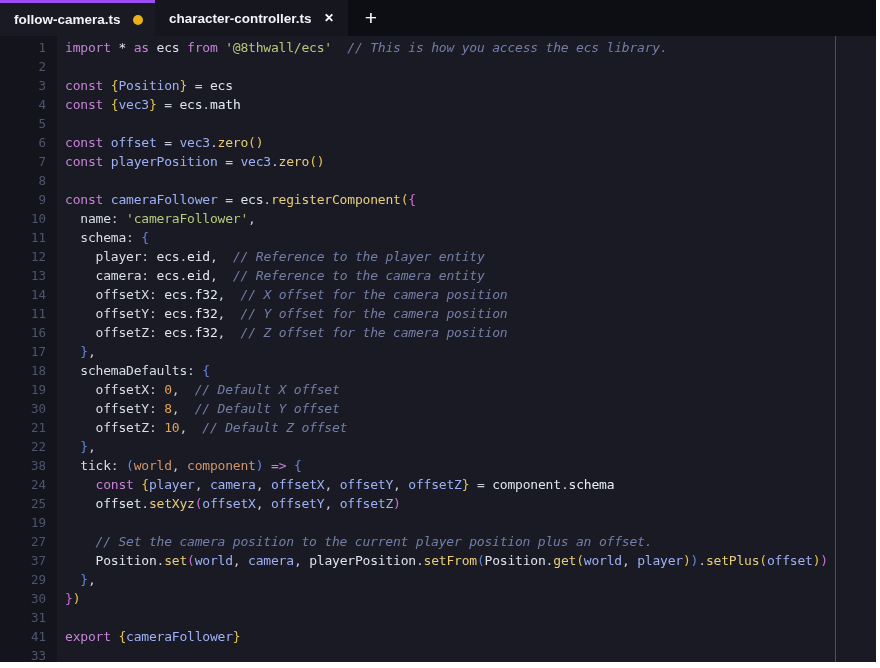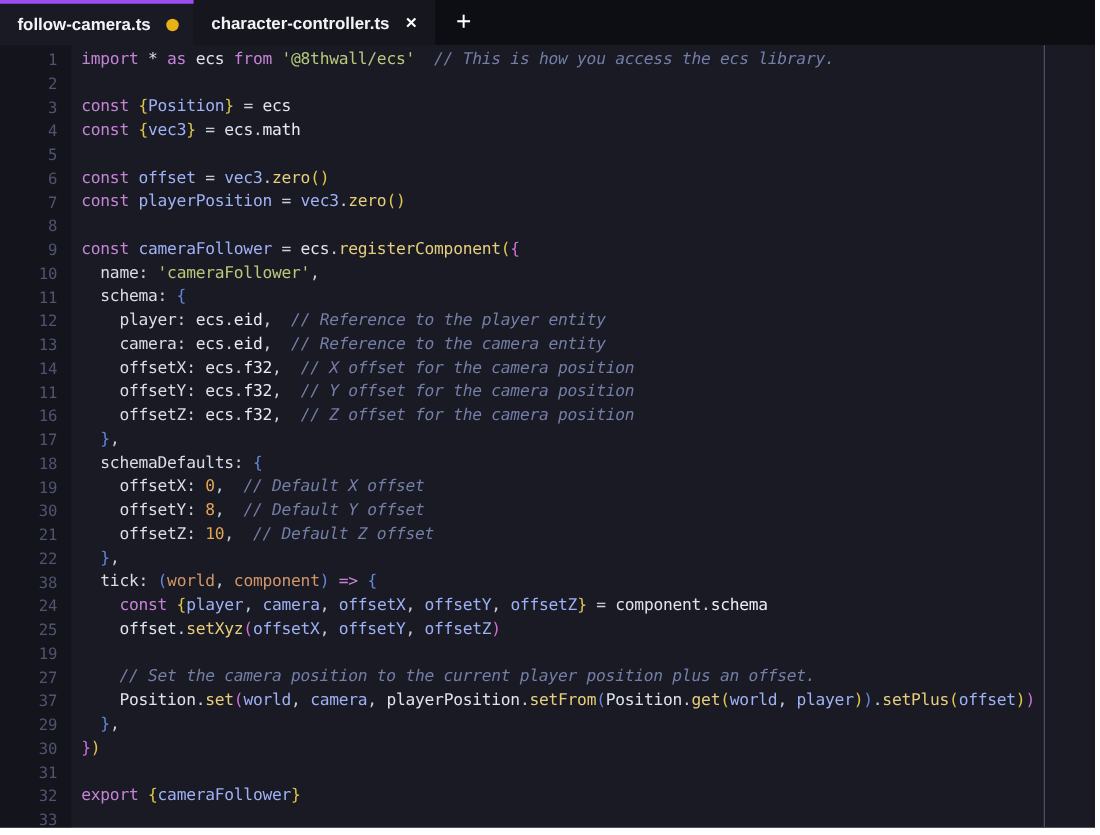--- a/index.html
+++ b/index.html
@@ -77,21 +77,21 @@
           <div class="row">22</div>
           <div class="row">38</div>
           <div class="row">24</div>
           <div class="row">25</div>
           <div class="row">19</div>
           <div class="row">27</div>
           <div class="row">37</div>
           <div class="row">29</div>
           <div class="row">30</div>
           <div class="row">31</div>
-          <div class="row">32</div>
+          <div class="row">41</div>
           <div class="row">33</div>
         </div>
       <div class="codearea" id="code-lines"><div class="row"><span style="color: rgb(197, 131, 214);">import</span><span style="color: rgb(221, 226, 236);"> * </span><span style="color: rgb(197, 131, 214);">as</span><span style="color: rgb(221, 226, 236);"> ecs </span><span style="color: rgb(197, 131, 214);">from</span><span style="color: rgb(221, 226, 236);"> </span><span style="color: rgb(182, 201, 123);">'@8thwall/ecs'</span><span style="color: rgb(221, 226, 236);">  </span><span class="it" style="color: rgb(116, 126, 166);">// This is how you access the ecs library.</span></div><div class="row"></div><div class="row"><span style="color: rgb(197, 131, 214);">const</span><span style="color: rgb(221, 226, 236);"> </span><span style="color: rgb(224, 198, 78);">{</span><span style="color: rgb(159, 177, 245);">Position</span><span style="color: rgb(224, 198, 78);">}</span><span style="color: rgb(198, 205, 220);"> = </span><span style="color: rgb(221, 226, 236);">ecs</span></div><div class="row"><span style="color: rgb(197, 131, 214);">const</span><span style="color: rgb(221, 226, 236);"> </span><span style="color: rgb(224, 198, 78);">{</span><span style="color: rgb(159, 177, 245);">vec3</span><span style="color: rgb(224, 198, 78);">}</span><span style="color: rgb(198, 205, 220);"> = </span><span style="color: rgb(221, 226, 236);">ecs</span><span style="color: rgb(198, 205, 220);">.</span><span class="bd" style="color: rgb(232, 236, 244);">math</span></div><div class="row"></div><div class="row"><span style="color: rgb(197, 131, 214);">const</span><span style="color: rgb(221, 226, 236);"> </span><span style="color: rgb(159, 177, 245);">offset</span><span style="color: rgb(198, 205, 220);"> = </span><span style="color: rgb(159, 177, 245);">vec3</span><span style="color: rgb(198, 205, 220);">.</span><span style="color: rgb(230, 206, 124);">zero</span><span style="color: rgb(224, 198, 78);">()</span></div><div class="row"><span style="color: rgb(197, 131, 214);">const</span><span style="color: rgb(221, 226, 236);"> </span><span style="color: rgb(159, 177, 245);">playerPosition</span><span style="color: rgb(198, 205, 220);"> = </span><span style="color: rgb(159, 177, 245);">vec3</span><span style="color: rgb(198, 205, 220);">.</span><span style="color: rgb(230, 206, 124);">zero</span><span style="color: rgb(224, 198, 78);">()</span></div><div class="row"></div><div class="row"><span style="color: rgb(197, 131, 214);">const</span><span style="color: rgb(221, 226, 236);"> </span><span style="color: rgb(159, 177, 245);">cameraFollower</span><span style="color: rgb(198, 205, 220);"> = </span><span style="color: rgb(221, 226, 236);">ecs</span><span style="color: rgb(198, 205, 220);">.</span><span style="color: rgb(230, 206, 124);">registerComponent</span><span style="color: rgb(224, 198, 78);">(</span><span style="color: rgb(207, 110, 211);">{</span></div><div class="row"><span style="color: rgb(221, 226, 236);">  </span><span style="color: rgb(217, 221, 232);">name</span><span style="color: rgb(198, 205, 220);">: </span><span style="color: rgb(182, 201, 123);">'cameraFollower'</span><span style="color: rgb(198, 205, 220);">,</span></div><div class="row"><span style="color: rgb(221, 226, 236);">  </span><span style="color: rgb(217, 221, 232);">schema</span><span style="color: rgb(198, 205, 220);">: </span><span style="color: rgb(100, 135, 216);">{</span></div><div class="row"><span style="color: rgb(221, 226, 236);">    </span><span style="color: rgb(217, 221, 232);">player</span><span style="color: rgb(198, 205, 220);">: </span><span style="color: rgb(221, 226, 236);">ecs</span><span style="color: rgb(198, 205, 220);">.</span><span class="bd" style="color: rgb(232, 236, 244);">eid</span><span style="color: rgb(198, 205, 220);">,</span><span style="color: rgb(221, 226, 236);">  </span><span class="it" style="color: rgb(116, 126, 166);">// Reference to the player entity</span></div><div class="row"><span style="color: rgb(221, 226, 236);">    </span><span style="color: rgb(217, 221, 232);">camera</span><span style="color: rgb(198, 205, 220);">: </span><span style="color: rgb(221, 226, 236);">ecs</span><span style="color: rgb(198, 205, 220);">.</span><span class="bd" style="color: rgb(232, 236, 244);">eid</span><span style="color: rgb(198, 205, 220);">,</span><span style="color: rgb(221, 226, 236);">  </span><span class="it" style="color: rgb(116, 126, 166);">// Reference to the camera entity</span></div><div class="row"><span style="color: rgb(221, 226, 236);">    </span><span style="color: rgb(217, 221, 232);">offsetX</span><span style="color: rgb(198, 205, 220);">: </span><span style="color: rgb(221, 226, 236);">ecs</span><span style="color: rgb(198, 205, 220);">.</span><span class="bd" style="color: rgb(232, 236, 244);">f32</span><span style="color: rgb(198, 205, 220);">,</span><span style="color: rgb(221, 226, 236);">  </span><span class="it" style="color: rgb(116, 126, 166);">// X offset for the camera position</span></div><div class="row"><span style="color: rgb(221, 226, 236);">    </span><span style="color: rgb(217, 221, 232);">offsetY</span><span style="color: rgb(198, 205, 220);">: </span><span style="color: rgb(221, 226, 236);">ecs</span><span style="color: rgb(198, 205, 220);">.</span><span class="bd" style="color: rgb(232, 236, 244);">f32</span><span style="color: rgb(198, 205, 220);">,</span><span style="color: rgb(221, 226, 236);">  </span><span class="it" style="color: rgb(116, 126, 166);">// Y offset for the camera position</span></div><div class="row"><span style="color: rgb(221, 226, 236);">    </span><span style="color: rgb(217, 221, 232);">offsetZ</span><span style="color: rgb(198, 205, 220);">: </span><span style="color: rgb(221, 226, 236);">ecs</span><span style="color: rgb(198, 205, 220);">.</span><span class="bd" style="color: rgb(232, 236, 244);">f32</span><span style="color: rgb(198, 205, 220);">,</span><span style="color: rgb(221, 226, 236);">  </span><span class="it" style="color: rgb(116, 126, 166);">// Z offset for the camera position</span></div><div class="row"><span style="color: rgb(221, 226, 236);">  </span><span style="color: rgb(100, 135, 216);">}</span><span style="color: rgb(198, 205, 220);">,</span></div><div class="row"><span style="color: rgb(221, 226, 236);">  </span><span style="color: rgb(217, 221, 232);">schemaDefaults</span><span style="color: rgb(198, 205, 220);">: </span><span style="color: rgb(100, 135, 216);">{</span></div><div class="row"><span style="color: rgb(221, 226, 236);">    </span><span style="color: rgb(217, 221, 232);">offsetX</span><span style="color: rgb(198, 205, 220);">: </span><span style="color: rgb(229, 164, 85);">0</span><span style="color: rgb(198, 205, 220);">,</span><span style="color: rgb(221, 226, 236);">  </span><span class="it" style="color: rgb(116, 126, 166);">// Default X offset</span></div><div class="row"><span style="color: rgb(221, 226, 236);">    </span><span style="color: rgb(217, 221, 232);">offsetY</span><span style="color: rgb(198, 205, 220);">: </span><span style="color: rgb(229, 164, 85);">8</span><span style="color: rgb(198, 205, 220);">,</span><span style="color: rgb(221, 226, 236);">  </span><span class="it" style="color: rgb(116, 126, 166);">// Default Y offset</span></div><div class="row"><span style="color: rgb(221, 226, 236);">    </span><span style="color: rgb(217, 221, 232);">offsetZ</span><span style="color: rgb(198, 205, 220);">: </span><span style="color: rgb(229, 164, 85);">10</span><span style="color: rgb(198, 205, 220);">,</span><span style="color: rgb(221, 226, 236);">  </span><span class="it" style="color: rgb(116, 126, 166);">// Default Z offset</span></div><div class="row"><span style="color: rgb(221, 226, 236);">  </span><span style="color: rgb(100, 135, 216);">}</span><span style="color: rgb(198, 205, 220);">,</span></div><div class="row"><span style="color: rgb(221, 226, 236);">  </span><span style="color: rgb(217, 221, 232);">tick</span><span style="color: rgb(198, 205, 220);">: </span><span style="color: rgb(100, 135, 216);">(</span><span style="color: rgb(209, 149, 106);">world</span><span style="color: rgb(198, 205, 220);">, </span><span style="color: rgb(209, 149, 106);">component</span><span style="color: rgb(100, 135, 216);">)</span><span style="color: rgb(198, 205, 220);"> </span><span style="color: rgb(197, 131, 214);">=&gt;</span><span style="color: rgb(198, 205, 220);"> </span><span style="color: rgb(100, 135, 216);">{</span></div><div class="row"><span style="color: rgb(221, 226, 236);">    </span><span style="color: rgb(197, 131, 214);">const</span><span style="color: rgb(221, 226, 236);"> </span><span style="color: rgb(224, 198, 78);">{</span><span style="color: rgb(159, 177, 245);">player</span><span style="color: rgb(198, 205, 220);">, </span><span style="color: rgb(159, 177, 245);">camera</span><span style="color: rgb(198, 205, 220);">, </span><span style="color: rgb(159, 177, 245);">offsetX</span><span style="color: rgb(198, 205, 220);">, </span><span style="color: rgb(159, 177, 245);">offsetY</span><span style="color: rgb(198, 205, 220);">, </span><span style="color: rgb(159, 177, 245);">offsetZ</span><span style="color: rgb(224, 198, 78);">}</span><span style="color: rgb(198, 205, 220);"> = </span><span style="color: rgb(221, 226, 236);">component</span><span style="color: rgb(198, 205, 220);">.</span><span class="bd" style="color: rgb(232, 236, 244);">schema</span></div><div class="row"><span style="color: rgb(221, 226, 236);">    </span><span style="color: rgb(221, 226, 236);">offset</span><span style="color: rgb(198, 205, 220);">.</span><span style="color: rgb(230, 206, 124);">setXyz</span><span style="color: rgb(207, 110, 211);">(</span><span style="color: rgb(159, 177, 245);">offsetX</span><span style="color: rgb(198, 205, 220);">, </span><span style="color: rgb(159, 177, 245);">offsetY</span><span style="color: rgb(198, 205, 220);">, </span><span style="color: rgb(159, 177, 245);">offsetZ</span><span style="color: rgb(207, 110, 211);">)</span></div><div class="row"></div><div class="row"><span style="color: rgb(221, 226, 236);">    </span><span class="it" style="color: rgb(116, 126, 166);">// Set the camera position to the current player position plus an offset.</span></div><div class="row"><span style="color: rgb(221, 226, 236);">    </span><span style="color: rgb(221, 226, 236);">Position</span><span style="color: rgb(198, 205, 220);">.</span><span style="color: rgb(230, 206, 124);">set</span><span style="color: rgb(207, 110, 211);">(</span><span style="color: rgb(159, 177, 245);">world</span><span style="color: rgb(198, 205, 220);">, </span><span style="color: rgb(159, 177, 245);">camera</span><span style="color: rgb(198, 205, 220);">, </span><span style="color: rgb(221, 226, 236);">playerPosition</span><span style="color: rgb(198, 205, 220);">.</span><span style="color: rgb(230, 206, 124);">setFrom</span><span style="color: rgb(100, 135, 216);">(</span><span style="color: rgb(221, 226, 236);">Position</span><span style="color: rgb(198, 205, 220);">.</span><span style="color: rgb(230, 206, 124);">get</span><span style="color: rgb(224, 198, 78);">(</span><span style="color: rgb(159, 177, 245);">world</span><span style="color: rgb(198, 205, 220);">, </span><span style="color: rgb(159, 177, 245);">player</span><span style="color: rgb(224, 198, 78);">)</span><span style="color: rgb(100, 135, 216);">)</span><span style="color: rgb(198, 205, 220);">.</span><span style="color: rgb(230, 206, 124);">setPlus</span><span style="color: rgb(224, 198, 78);">(</span><span style="color: rgb(159, 177, 245);">offset</span><span style="color: rgb(224, 198, 78);">)</span><span style="color: rgb(207, 110, 211);">)</span></div><div class="row"><span style="color: rgb(221, 226, 236);">  </span><span style="color: rgb(100, 135, 216);">}</span><span style="color: rgb(198, 205, 220);">,</span></div><div class="row"><span style="color: rgb(207, 110, 211);">}</span><span style="color: rgb(224, 198, 78);">)</span></div><div class="row"></div><div class="row"><span style="color: rgb(197, 131, 214);">export</span><span style="color: rgb(221, 226, 236);"> </span><span style="color: rgb(224, 198, 78);">{</span><span style="color: rgb(159, 177, 245);">cameraFollower</span><span style="color: rgb(224, 198, 78);">}</span></div><div class="row"></div></div>
       <div class="ruler"></div>
     </div>
 
   </div>
 </div>
 
 </body></html>

